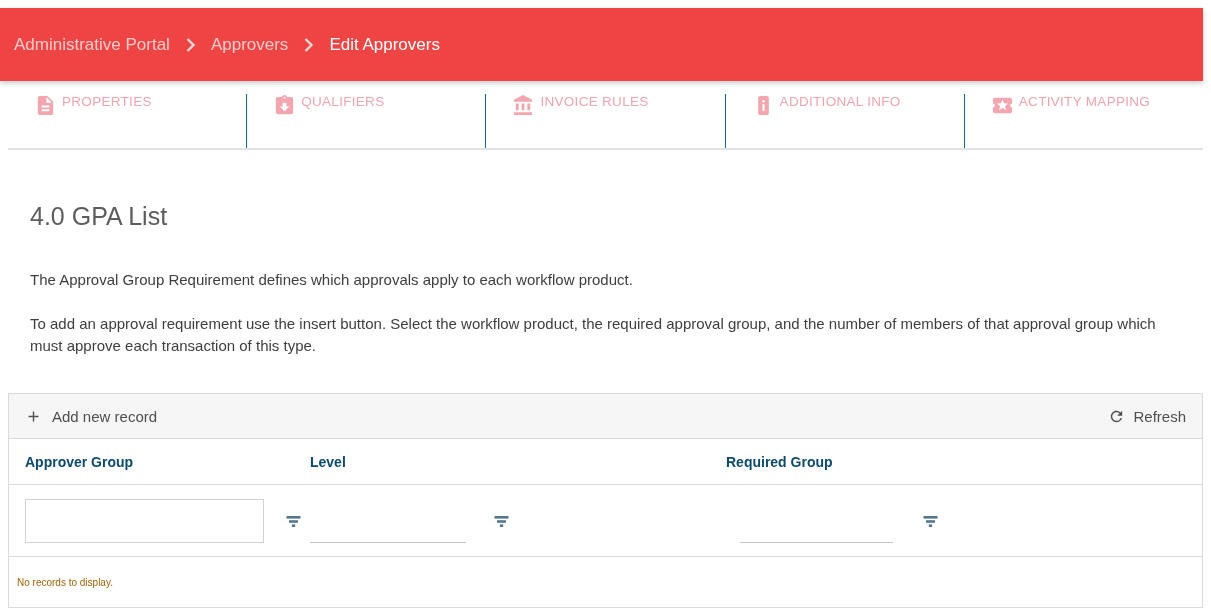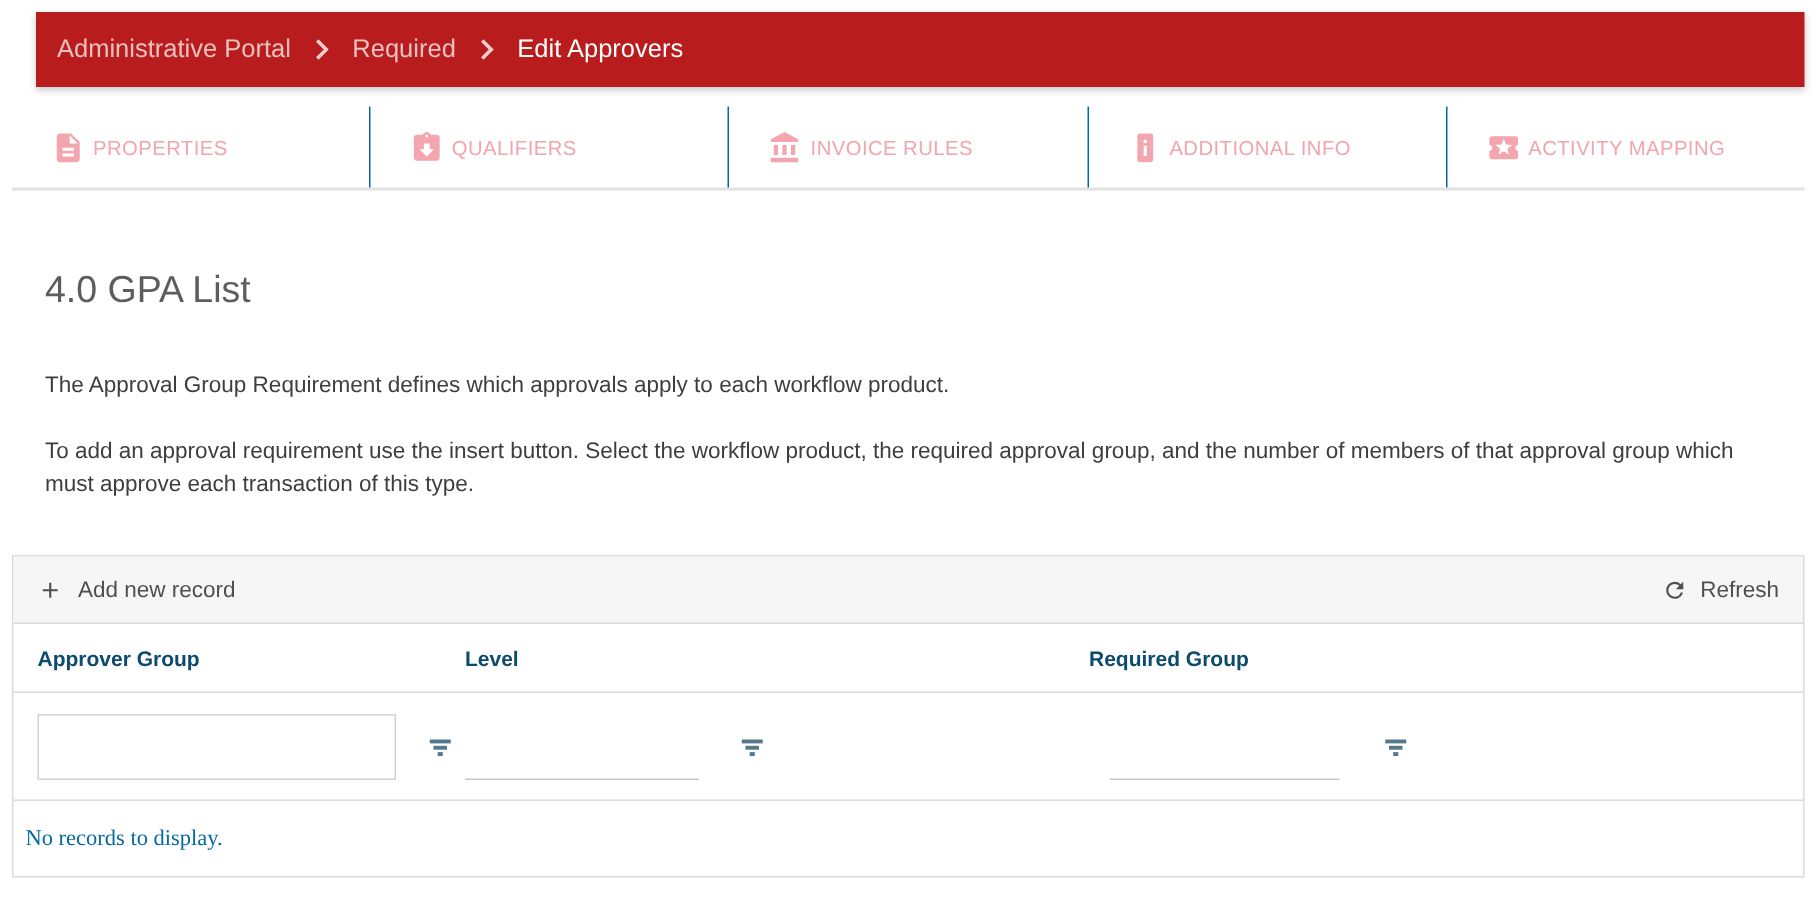--- a/index.html
+++ b/index.html
@@ -1,37 +1,37 @@
 <!DOCTYPE html>
 <html><head>
 <meta charset="utf-8">
 <style>
   * { box-sizing: border-box; margin: 0; padding: 0; }
   html, body { width: 1211px; height: 616px; background: #fff;
     font-family: "Liberation Sans", "DejaVu Sans", sans-serif; color: #434343; }
 
   
   .appbar {
-    margin: 8px 8px 0 24px; height: 50px; background: #b91c1c;
+    margin: 8px 8px 0 0; height: 73px; background: #ef4444;
     box-shadow: 0 2px 5px rgba(0,0,0,0.22);
     display: flex; align-items: center; padding: 0 14px;
   }
   .crumb { font-size: 17px; color: rgba(255,255,255,0.72); cursor: pointer; }
   .crumb.current { color: #ffffff; font-weight: 500; cursor: default; }
   .crumb-sep { margin: 0 15px; display: flex; align-items: center; }
   .crumb-sep svg { width: 11px; height: 16px; stroke: rgba(255,255,255,0.78);
     stroke-width: 2.4; fill: none; }
 
   
   .tabstrip {
     margin: 13px 8px 0 8px; height: 56px; display: flex;
     border-bottom: 2px solid #e2e2e2;
   }
   .tab {
-    flex: 1 1 0; display: flex; align-items: center; padding-left: 26px;
+    flex: 1 1 0; display: flex; padding-left: 26px;
     position: relative; cursor: pointer; height: 100%;
   }
   .tab + .tab { border-left: 1px solid #0369a1; }
   .tab .ticon { width: 23px; height: 23px; display: flex; align-items: center; }
   .tab .ticon svg { width: 23px; height: 23px; fill: #f3a6af; }
   .tab .tlabel { font-size: 13.5px; letter-spacing: 0.3px; color: #f1a5af;
     margin-left: 5px; white-space: nowrap; }
   .tab.active .ticon svg { fill: #ec6a7c; }
   .tab.active .tlabel { color: #e96a7c; }
   .tab.active::after {
@@ -81,33 +81,33 @@
     margin-top: 14px;
   }
   .filter-ic { width: 17px; height: 17px; cursor: pointer; flex: none; }
   .filter-ic rect { fill: #55788f; }
   .f1 .filter-ic { margin-left: 21px; }
   .f2 .filter-ic { margin-left: 27px; }
   .f3 .line-input { margin-left: 14px; width: 153px; }
   .f3 .filter-ic { margin-left: 29px; }
 
   .empty-row { height: 50px; display: flex; align-items: center;
-    padding-left: 8px; font-size: 15px; color: #0369a1; font-family: Liberation Serif, serif; }
+    padding-left: 8px; font-size: 10px; color: #a16207; }
 </style>
 </head>
 <body>
 
 <div class="appbar">
   <span class="crumb">Administrative Portal</span>
   <span class="crumb-sep">
     <svg viewBox="0 0 10 16">
         <polyline points="2,2 8,8 2,14"></polyline>
       </svg>
   </span>
-  <span class="crumb">Required</span>
+  <span class="crumb">Approvers</span>
   <span class="crumb-sep">
     <svg viewBox="0 0 10 16">
         <polyline points="2,2 8,8 2,14"></polyline>
       </svg>
   </span>
   <span class="crumb current">Edit Approvers</span>
 </div>
 
 <div class="tabstrip">
 

